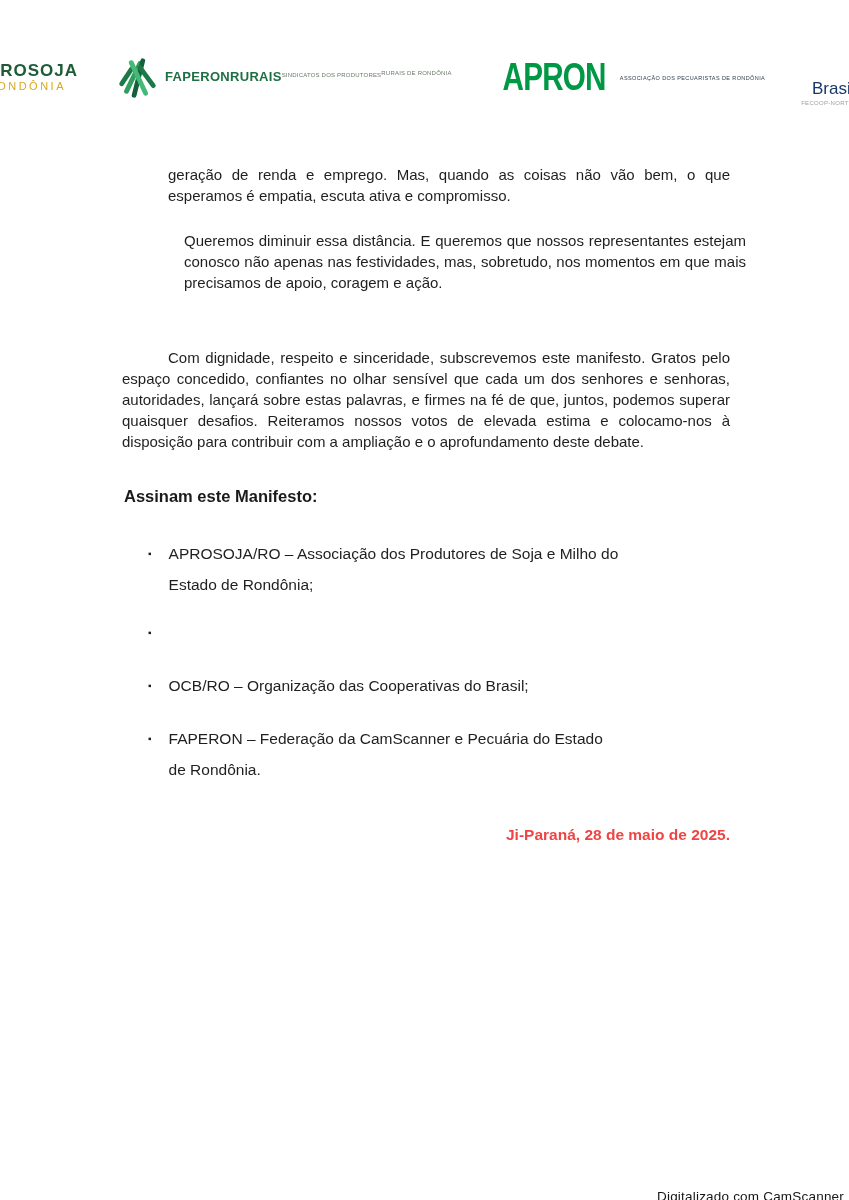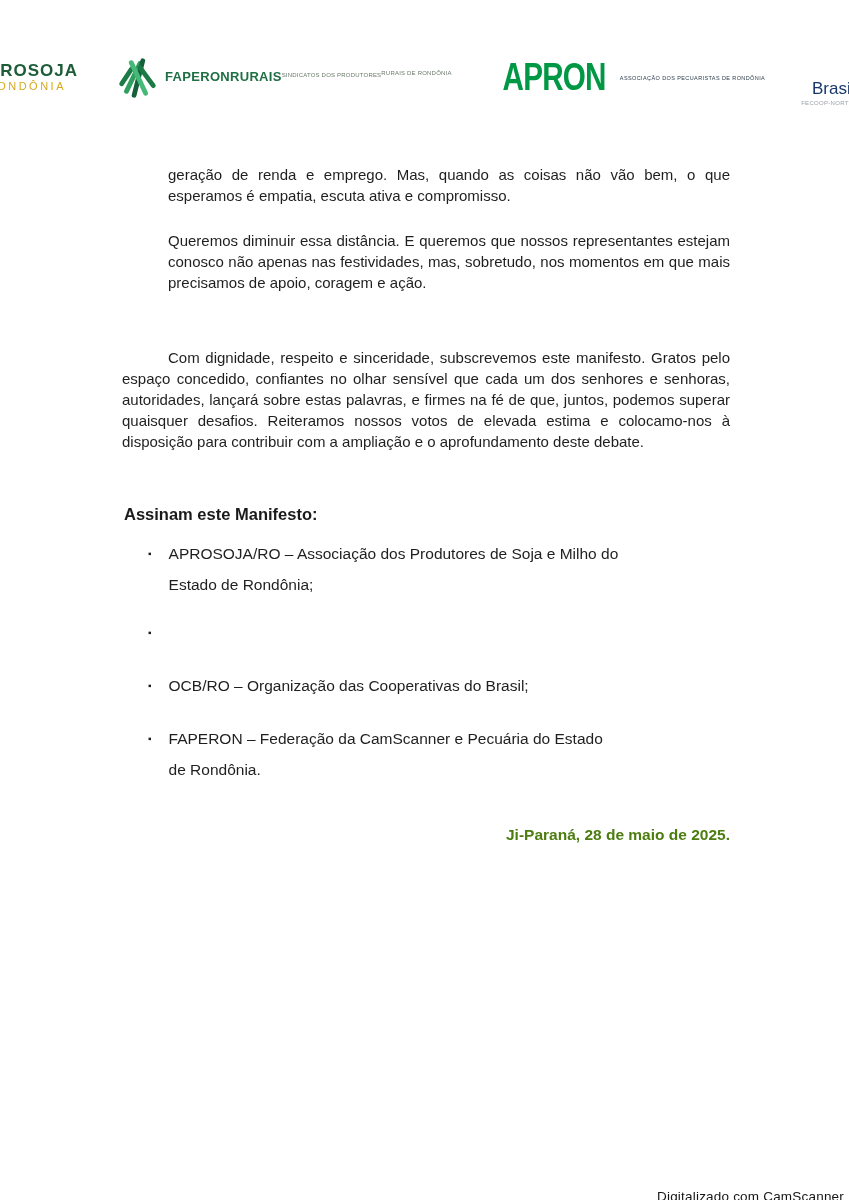--- a/index.html
+++ b/index.html
@@ -54,47 +54,47 @@
 
   
   .para{
     position:absolute;
     font-size:15px;
     line-height:21px;
     text-align:justify;
     color:#1f1f1f;
   }
   .p1{top:149px;left:168px;width:562px;}
-  .p2{top:215px;left:168px;width:562px;}
+  .p2{top:215px;left:184px;width:562px;}
   .p3{top:332px;left:122px;width:608px;text-indent:46px;}
 
   .heading{
     position:absolute;
-    top:491px;left:124px;
+    top:473px;left:124px;
     font-size:16.5px;font-weight:700;color:#1a1a1a;
   }
 
   .bullet-item{
     position:absolute;
     left:148px;width:560px;
     display:flex;gap:17px;
     font-size:15.5px;line-height:31px;color:#1f1f1f;
   }
   .bullet-item .marker{font-size:10px;line-height:31px;flex:0 0 auto;}
   .bullet-item .b-text{white-space:pre-line;}
   .b1{top:538px;}
   .b2{top:617px;}
   .b3{top:670px;}
   .b4{top:723px;}
 
   .dateline{
     position:absolute;
     top:826px;left:122px;width:608px;
     text-align:right;
-    font-size:15.5px;font-weight:700;color:#4d7c0f;
+    font-size:15.5px;font-weight:700;color:#ef4444;
   }
 
   .scan-credit{
     position:absolute;
     right:5px;bottom:-4px;
     font-size:13.5px;color:#161616;letter-spacing:.2px;
   }
 </style>
 </head>
 <body>

